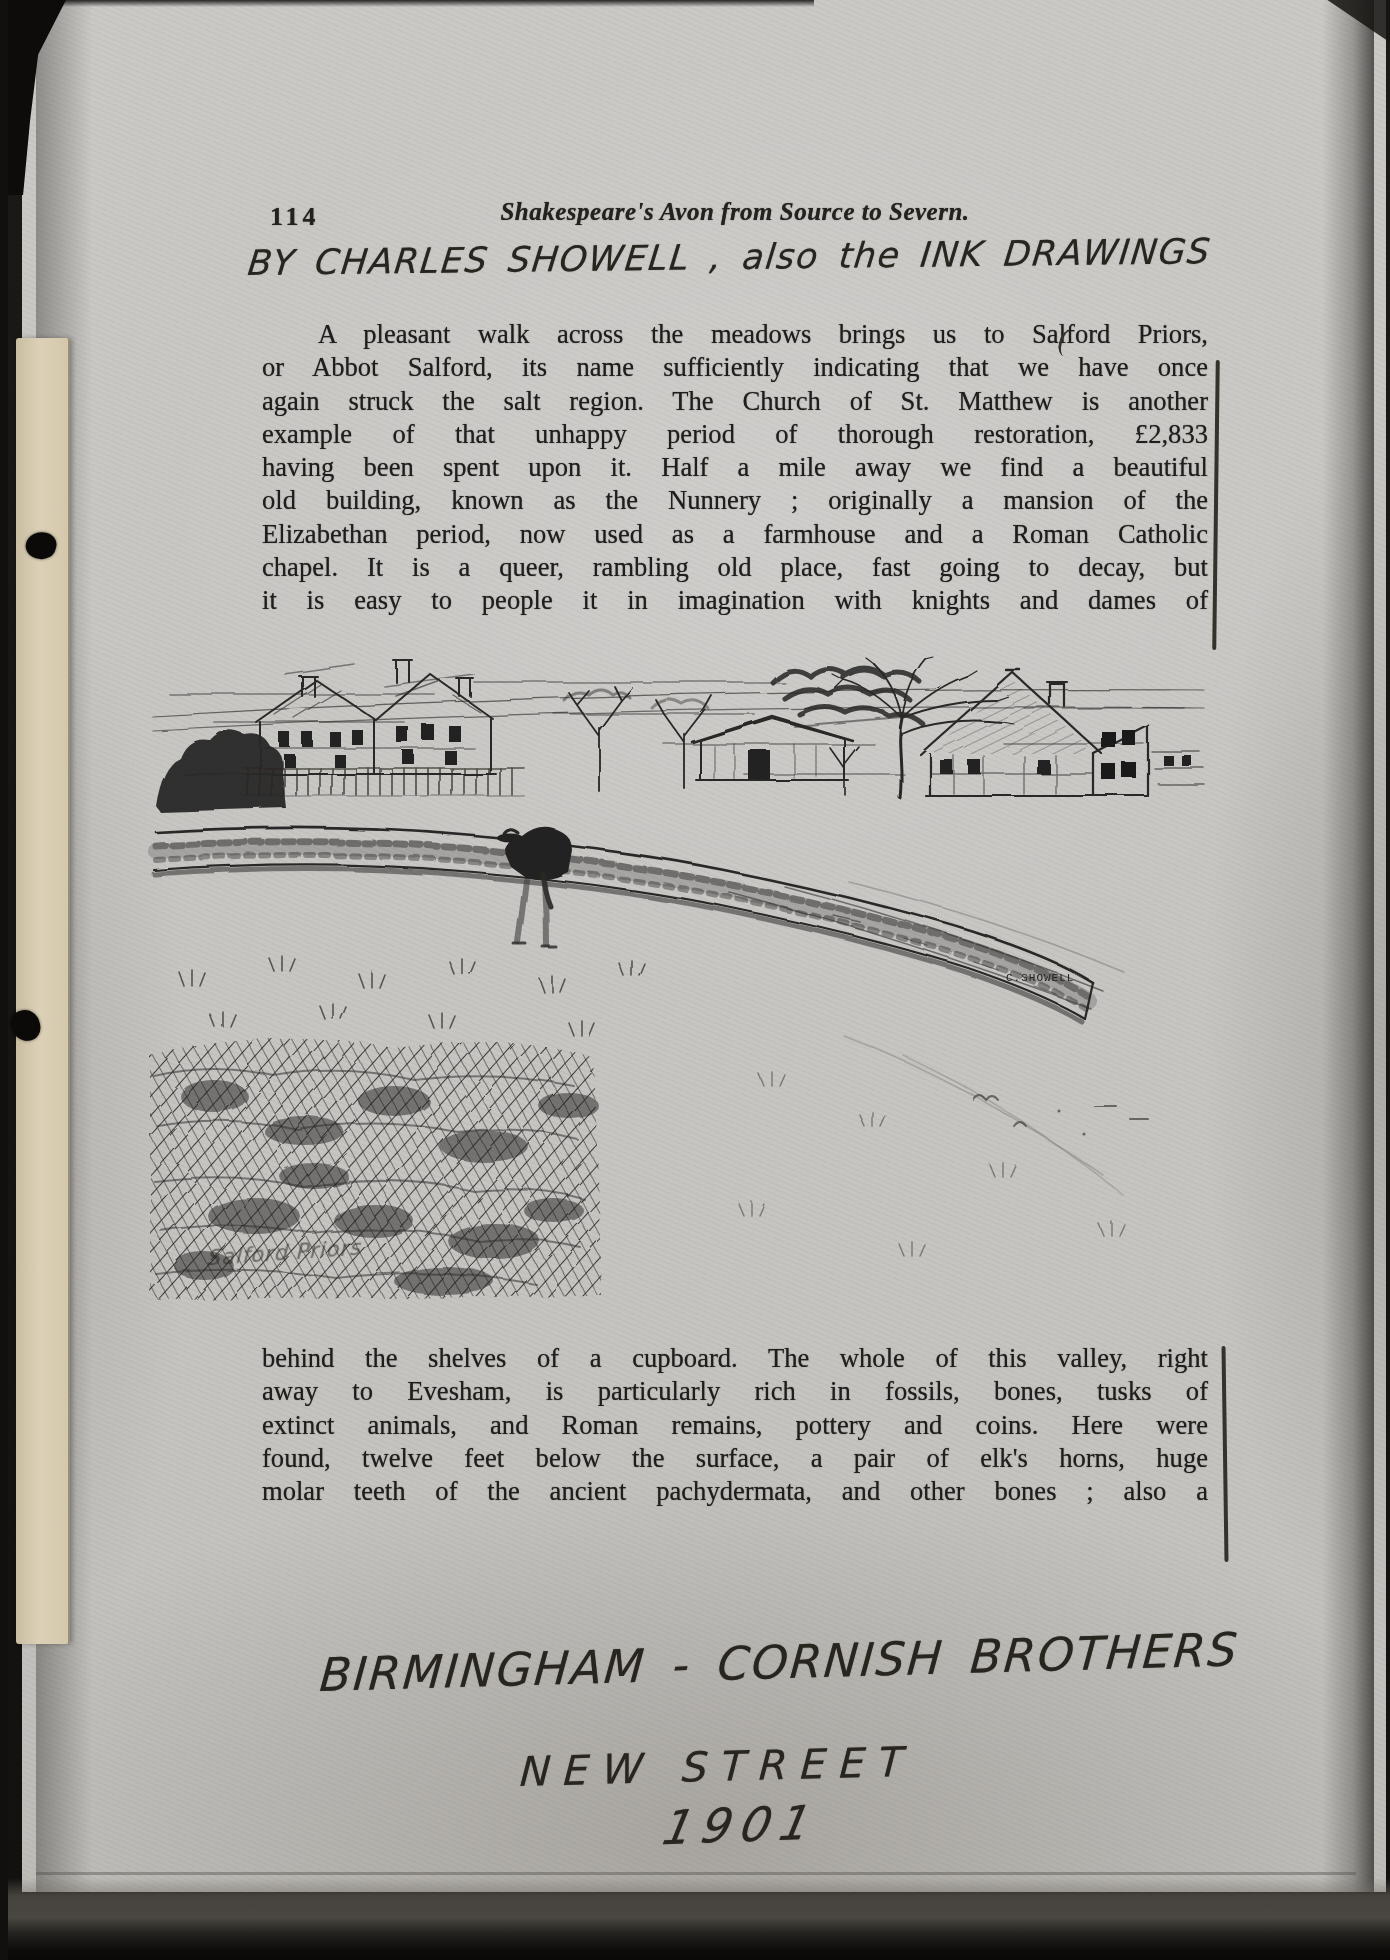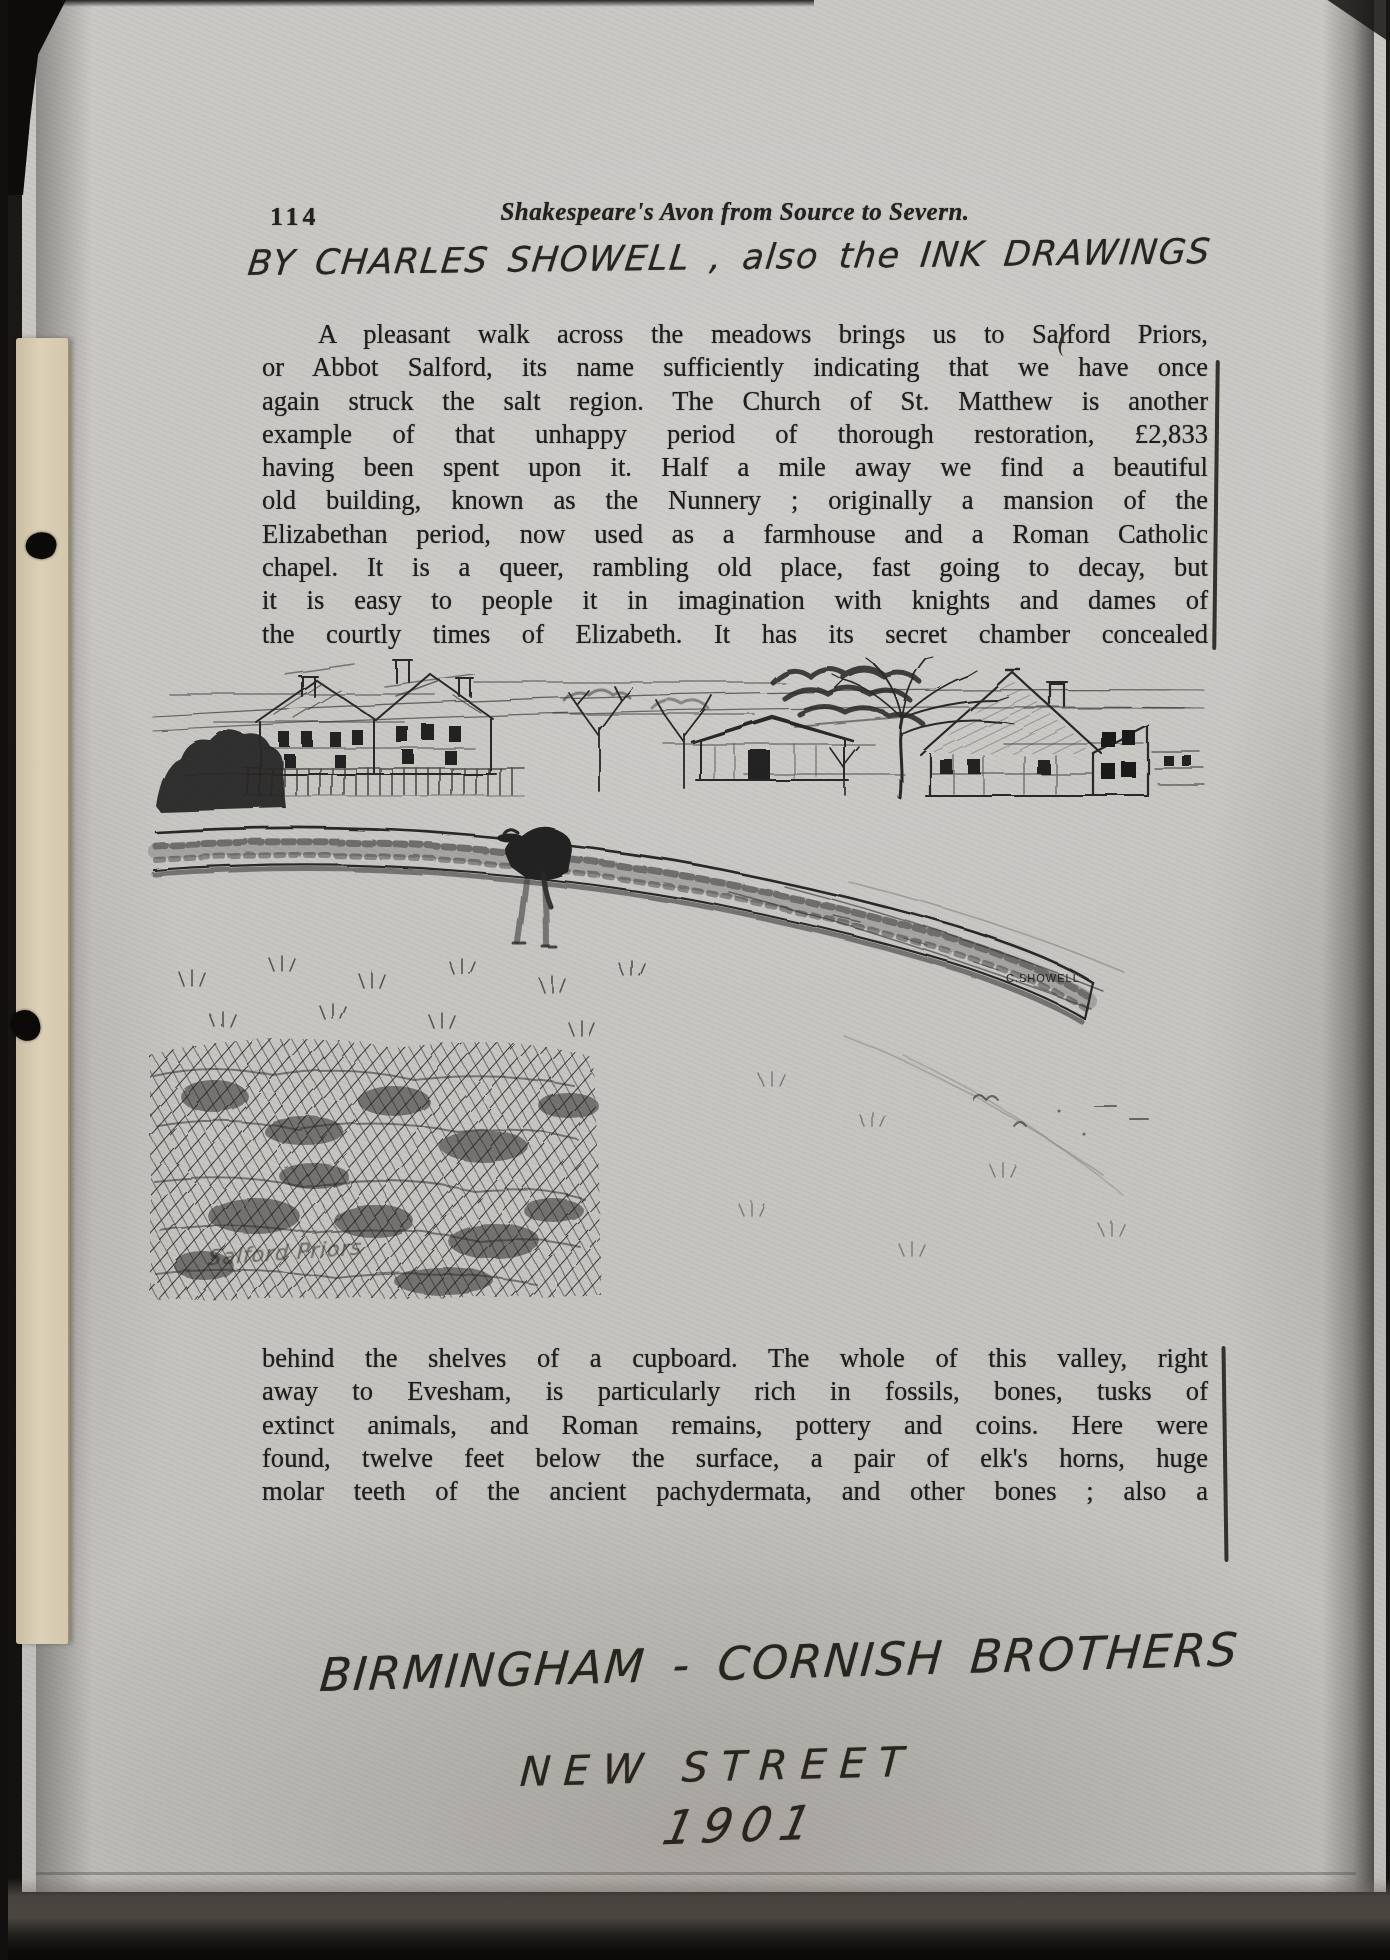--- a/index.html
+++ b/index.html
@@ -61,21 +61,21 @@
   .hand-top{left:226px;top:243px;font-size:35px;letter-spacing:1.5px;word-spacing:7px;
     transform:rotate(-.7deg) skewX(-7deg);transform-origin:left;white-space:nowrap;}
   .hand-b1{left:298px;top:1648px;font-size:46px;letter-spacing:2px;word-spacing:10px;
     transform:rotate(-1.6deg) skewX(-6deg);transform-origin:left;white-space:nowrap;}
   .hand-b2{left:498px;top:1748px;font-size:41px;letter-spacing:13px;
     transform:rotate(-1.5deg) skewX(-5deg);transform-origin:left;white-space:nowrap;}
   .hand-b3{left:642px;top:1800px;font-size:47px;letter-spacing:9px;
     transform:rotate(-2deg) skewX(-14deg);transform-origin:left;}
   
   .art{position:absolute;left:122px;top:656px;width:1068px;height:650px;opacity:.93;z-index:2;}
-  .sig{position:absolute;left:984px;top:972px;font-family:Liberation Sans, sans-serif;font-size:11px;
+  .sig{position:absolute;left:984px;top:972px;font-family:Liberation Mono, monospace;font-size:11px;
     letter-spacing:1px;color:#222120;z-index:3;}
   .inscription{left:186px;top:1241px;font-size:21px;letter-spacing:1px;opacity:.55;
     transform:rotate(-4deg) skewX(-8deg);z-index:3;}
 </style>
 </head>
 <body>
 
 <div class="scene">
 
   <div class="page">
@@ -90,21 +90,20 @@
     <div class="para para1">
       <div class="tline indent">A pleasant walk across the meadows brings us to Salford Priors,</div>
       <div class="tline">or Abbot Salford, its name sufficiently indicating that we have once</div>
       <div class="tline">again struck the salt region.  The Church of St. Matthew is another</div>
       <div class="tline">example of that unhappy period of thorough restoration, £2,833</div>
       <div class="tline">having been spent upon it.  Half a mile away we find a beautiful</div>
       <div class="tline">old building, known as the Nunnery ; originally a mansion of the</div>
       <div class="tline">Elizabethan period, now used as a farmhouse and a Roman Catholic</div>
       <div class="tline">chapel.  It is a queer, rambling old place, fast going to decay, but</div>
       <div class="tline">it is easy to people it in imagination with knights and dames of</div>
-      <div class="tline">the courtly times of Elizabeth.  It has its secret chamber concealed</div>
     </div>
 
     <div class="penline pen1"></div>
     <div class="pen-tick"></div>
 
     <svg class="art" viewBox="0 0 1068 650">
       <defs>
         <filter id="rgh" x="-5%" y="-5%" width="110%" height="110%">
           <feTurbulence type="fractalNoise" baseFrequency="0.016" numOctaves="2" seed="11" result="n"></feTurbulence>
           <feDisplacementMap in="SourceGraphic" in2="n" scale="5"></feDisplacementMap>

